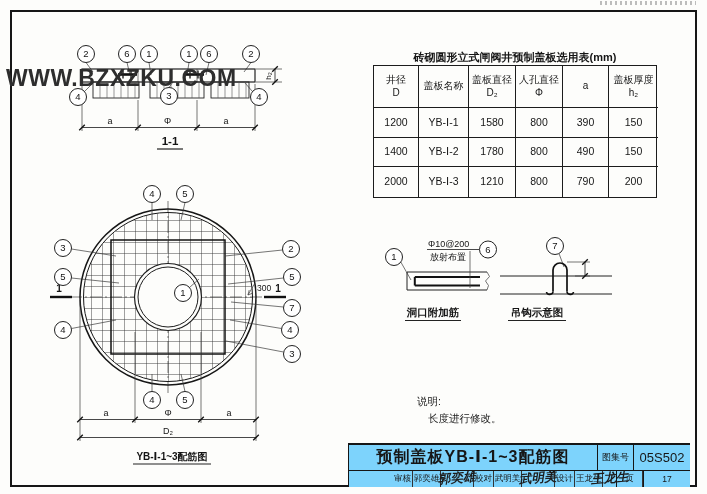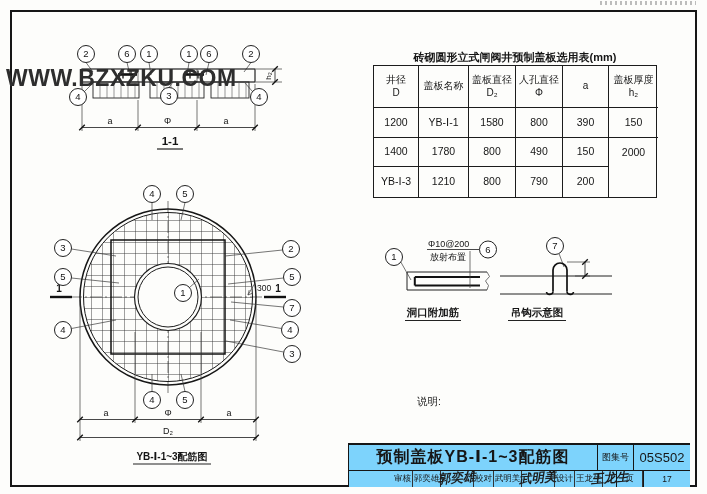--- a/index.html
+++ b/index.html
@@ -340,36 +340,38 @@
         </div>
 
       <div class="cell">1200</div>
       <div class="cell">YB-Ⅰ-1</div>
       <div class="cell">1580</div>
       <div class="cell">800</div>
       <div class="cell">390</div>
       <div class="cell">150</div>
 
       <div class="cell">1400</div>
+      <div class="cell">YB-Ⅰ-2</div>
       <div class="cell">1780</div>
       <div class="cell">800</div>
       <div class="cell">490</div>
       <div class="cell">150</div>
 
       <div class="cell r3">2000</div>
       <div class="cell r3">YB-Ⅰ-3</div>
       <div class="cell r3">1210</div>
       <div class="cell r3">800</div>
       <div class="cell r3">790</div>
       <div class="cell r3">200</div>
     </div>
   </div>
 
   <div class="notes">
     <div>说明:</div>
+    <div class="indent">长度进行修改。</div>
   </div>
 
   <div class="tblock">
     <div class="tb-row1">
       <div class="tb-title">预制盖板YB-Ⅰ-1~3配筋图</div>
       <div class="tb-atlas-label">图集号</div>
       <div class="tb-atlas-val">05S502</div>
     </div>
     <div class="tb-row2">
       <div class="c-lab">审核</div>

